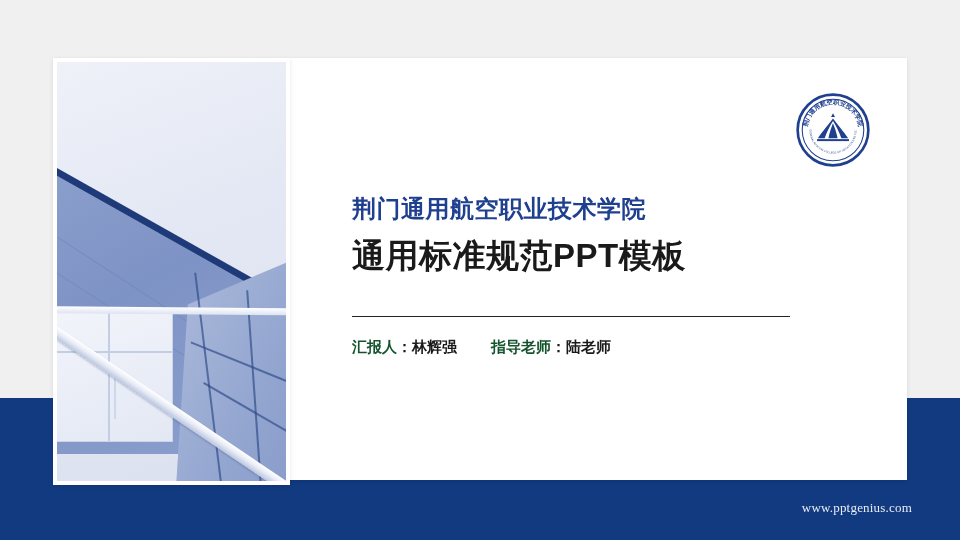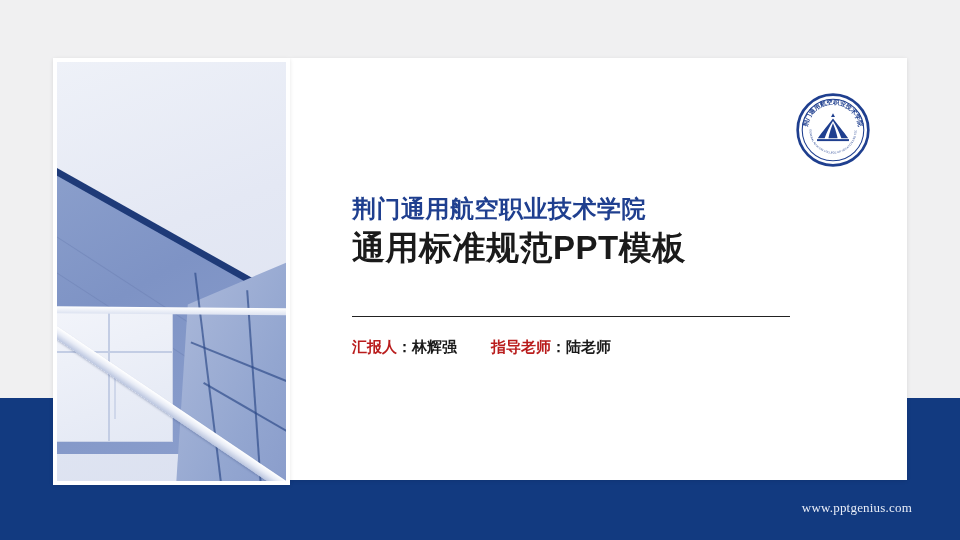--- a/index.html
+++ b/index.html
@@ -144,21 +144,21 @@
   }
   .school-name {
     font-size: 24px;
     font-weight: 700;
     color: #1f3f8f;
     letter-spacing: 0.5px;
     line-height: 1.1;
     white-space: nowrap;
   }
   .main-title {
-    margin-top: 8px;
+    margin-top: 16px;
     font-size: 33px;
     font-weight: 700;
     color: #1a1a1a;
     letter-spacing: 0.5px;
     line-height: 1.1;
     white-space: nowrap;
   }
   .divider {
     position: absolute;
     left: 352px;
@@ -169,21 +169,21 @@
   }
   .byline {
     position: absolute;
     left: 352px;
     top: 338px;
     font-size: 15px;
     font-weight: 700;
     color: #1a1a1a;
     white-space: nowrap;
   }
-  .byline .lbl { color: #b91c1c; }
+  .byline .lbl { color: #14532d; }
   .byline .gap { display: inline-block; width: 34px; }
 
   
   .footer-url {
     position: absolute;
     right: 48px;
     top: 500px;
     font-size: 13px;
     color: #e8edf7;
     letter-spacing: 0.2px;

